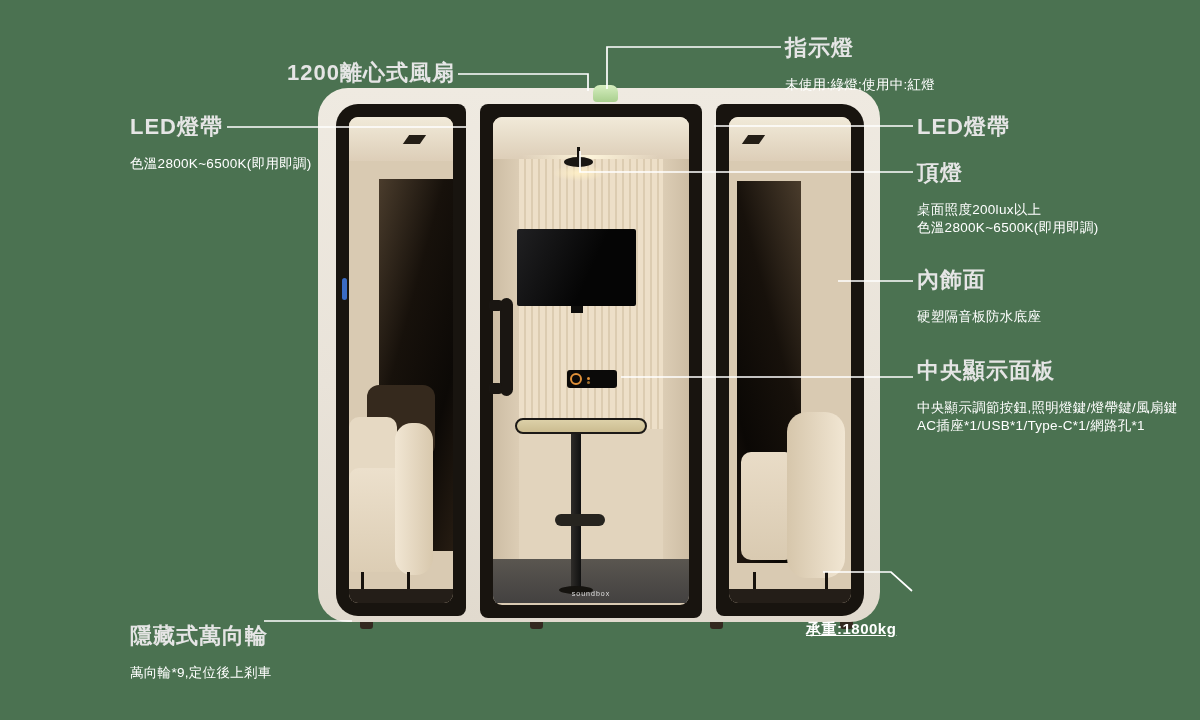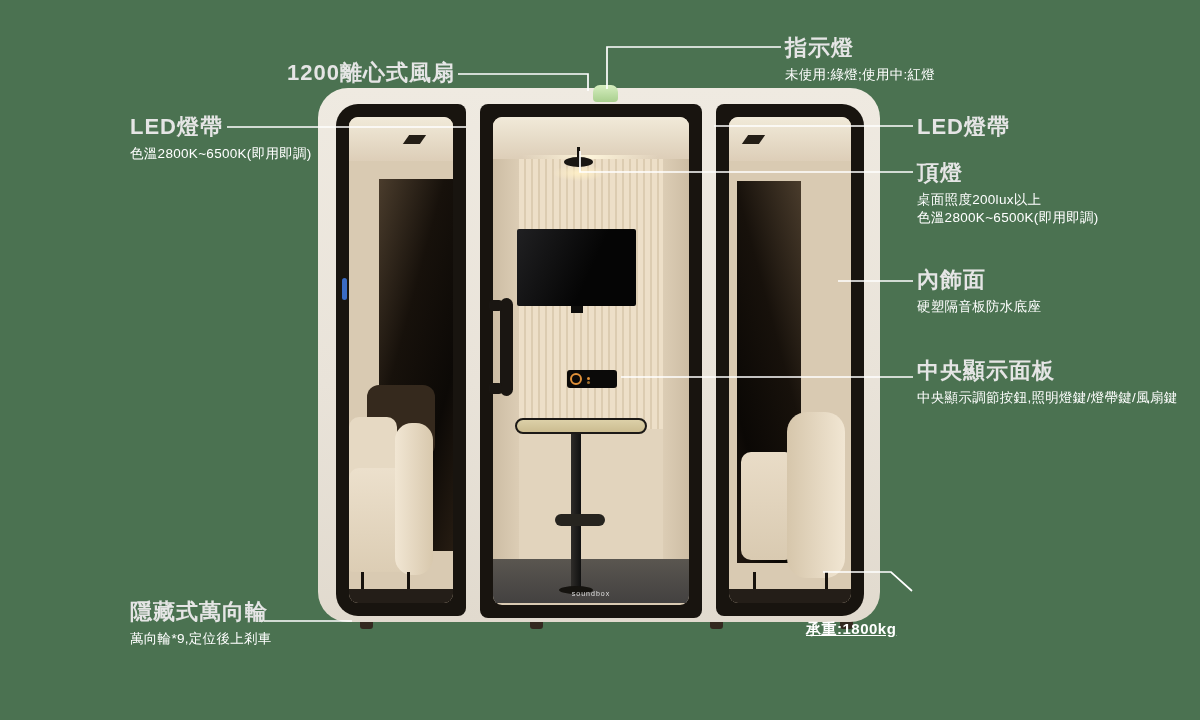--- a/index.html
+++ b/index.html
@@ -72,31 +72,31 @@
     background:linear-gradient(255deg,#4a3c2c 0%,#17110b 40%,#0b0805 75%,#201710 100%);}
   .r-seat{position:absolute;left:12px;top:335px;width:54px;height:108px;
     background:linear-gradient(180deg,#e9dcc7,#d9cab1);border-radius:10px;}
   .r-arm{position:absolute;left:58px;top:295px;width:58px;height:166px;
     background:linear-gradient(270deg,#f1e6d3,#d6c6ab);border-radius:20px;}
 
   
   .leaders{position:absolute;left:0;top:0;pointer-events:none;}
   .ann{position:absolute;color:#fff;}
   .ann-title{font-size:22px;font-weight:700;letter-spacing:1px;line-height:1.12;color:#e5e5e5;}
-  .ann-sub{font-size:13.5px;letter-spacing:.3px;line-height:1.28;margin-top:5px;color:#fff;}
+  .ann-sub{font-size:13.5px;letter-spacing:.3px;line-height:1.28;margin-top:15px;color:#fff;}
   .ann-sub + .ann-sub{margin-top:1px;}
   #lab-fan{left:175px;top:61px;width:280px;text-align:right;}
   #lab-indicator{left:785px;top:36px;}
   #lab-led-left{left:130px;top:115px;}
   #lab-led-right{left:917px;top:115px;}
   #lab-toplight{left:917px;top:161px;}
   #lab-interior{left:917px;top:268px;}
   #lab-panel{left:917px;top:359px;}
   #lab-base{left:917px;top:580px;}
-  #lab-wheels{left:130px;top:600px;}
+  #lab-wheels{left:130px;top:624px;}
   #lab-load{left:806px;top:620px;font-size:15px;font-weight:700;letter-spacing:.5px;text-decoration:underline;}
 </style>
 </head>
 <body>
 
 <div class="scene">
 
   <div>
     <div class="foot" style="left:360px"></div>
     <div class="foot" style="left:530px"></div>
@@ -204,20 +204,21 @@
   </div>
 
   <div class="ann" id="lab-interior">
     <div class="ann-title">內飾面</div>
     <div class="ann-sub">硬塑隔音板防水底座</div>
   </div>
 
   <div class="ann" id="lab-panel">
     <div class="ann-title">中央顯示面板</div>
     <div class="ann-sub">中央顯示調節按鈕,照明燈鍵/燈帶鍵/風扇鍵</div>
+    <div class="ann-sub">AC插座*1/USB*1/Type-C*1/網路孔*1</div>
   </div>
 
 
   <div class="ann" id="lab-wheels">
     <div class="ann-title">隱藏式萬向輪</div>
     <div class="ann-sub">萬向輪*9,定位後上剎車</div>
   </div>
 
   <div class="ann" id="lab-load">承重:1800kg</div>
 

